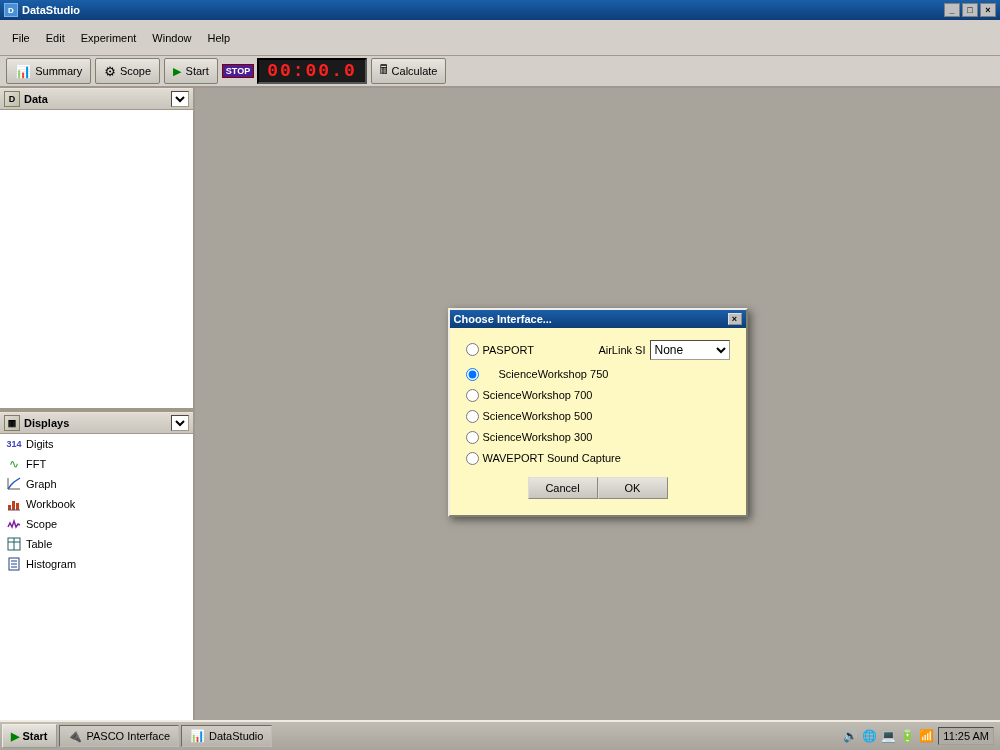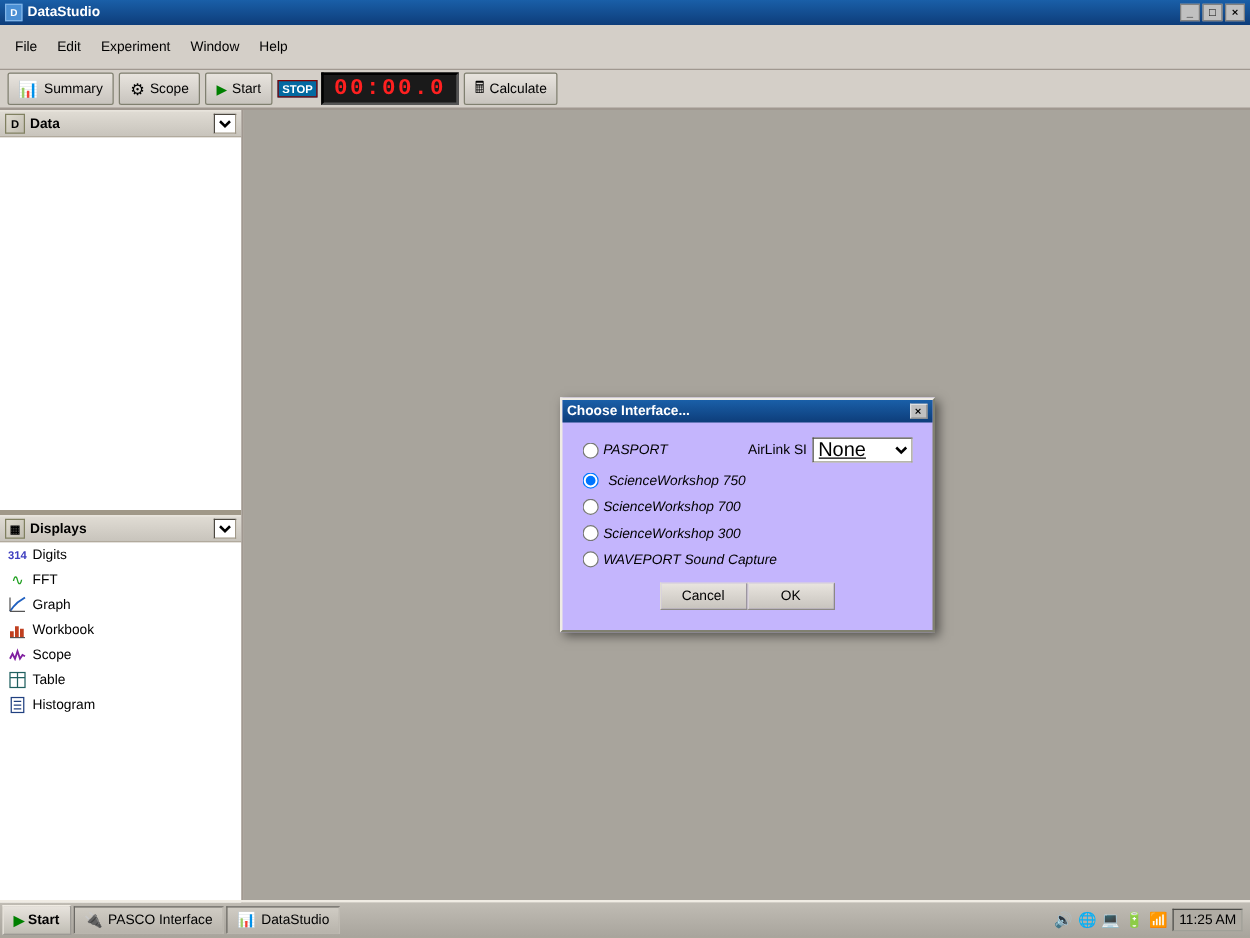--- a/index.html
+++ b/index.html
@@ -101,21 +101,21 @@
       font-size: 18px;
       font-weight: bold;
       padding: 2px 8px;
       border: 2px inset #555;
       letter-spacing: 2px;
       height: 26px;
       display: flex;
       align-items: center;
     }
     .stop-indicator {
-      background: #0369a1;
+      background: #4c1d95;
       color: white;
       font-size: 9px;
       font-weight: bold;
       padding: 1px 3px;
       border: 1px solid #800000;
     }
 
     
     .main-layout {
       display: flex;
@@ -201,21 +201,21 @@
     .dialog-overlay {
       position: absolute;
       top: 0; left: 0; right: 0; bottom: 0;
       display: flex;
       align-items: center;
       justify-content: center;
       pointer-events: none;
     }
     .dialog {
       pointer-events: all;
-      background: #c4b5fd;
+      background: #fef9c3;
       border: 2px solid #808070;
       border-top-color: #f0ece4;
       border-left-color: #f0ece4;
       width: 300px;
       box-shadow: 3px 3px 8px rgba(0,0,0,0.5);
       position: relative;
     }
     .dialog-title-bar {
       background: linear-gradient(to bottom, #1a5fa8, #0d3d7a);
       color: white;
@@ -241,33 +241,31 @@
       padding: 12px 16px;
     }
     .dialog-row {
       display: flex;
       align-items: center;
       margin-bottom: 8px;
     }
     .dialog-row label {
       font-size: 11px;
       margin-left: 4px;
-      font-style: italic;
     }
     .dialog-row input[type="radio"] {
       margin: 0;
       cursor: pointer;
     }
     .airlink-select {
       height: 20px;
-      font-size: 16px;
+      font-size: 12px;
       border: 1px inset #a0a090;
       background: white;
       width: 80px;
-      text-decoration: underline;
     }
     .dialog-buttons {
       display: flex;
       justify-content: center;
       gap: 0;
       margin-top: 12px;
       padding-bottom: 4px;
     }
     .dialog-btn {
       width: 70px;
@@ -501,28 +499,32 @@
               <label for="radio-pasport" style="font-size:11px; margin-left:4px;">PASPORT</label>
             </div>
             <div style="display:flex; align-items:center; gap:4px;">
               <span style="font-size:11px;">AirLink SI</span>
               <select class="airlink-select"><option>None</option></select>
             </div>
           </div>
 
           <div class="dialog-row">
             <input type="radio" name="interface" id="radio-sw750" checked="" style="">
-            <label for="radio-sw750" style="font-size:11px; margin-left:8px;">ScienceWorkshop 750</label>
+            <label for="radio-sw750" style="font-size:11px; margin-left:20px;">ScienceWorkshop 750</label>
           </div>
 
           <div class="dialog-row">
             <input type="radio" name="interface" id="radio-sw700" style="">
             <label for="radio-sw700" style="font-size:11px; margin-left:4px;">ScienceWorkshop 700</label>
           </div>
 
+          <div class="dialog-row">
+            <input type="radio" name="interface" id="radio-sw500" style="">
+            <label for="radio-sw500" style="font-size:11px; margin-left:4px;">ScienceWorkshop 500</label>
+          </div>
 
           <div class="dialog-row">
             <input type="radio" name="interface" id="radio-sw300" style="">
             <label for="radio-sw300" style="font-size:11px; margin-left:4px;text-align:center;">ScienceWorkshop 300</label>
           </div>
 
           <div class="dialog-row">
             <input type="radio" name="interface" id="radio-waveport" style="">
             <label for="radio-waveport" style="font-size:11px; margin-left:4px;">WAVEPORT Sound Capture</label>
           </div>

